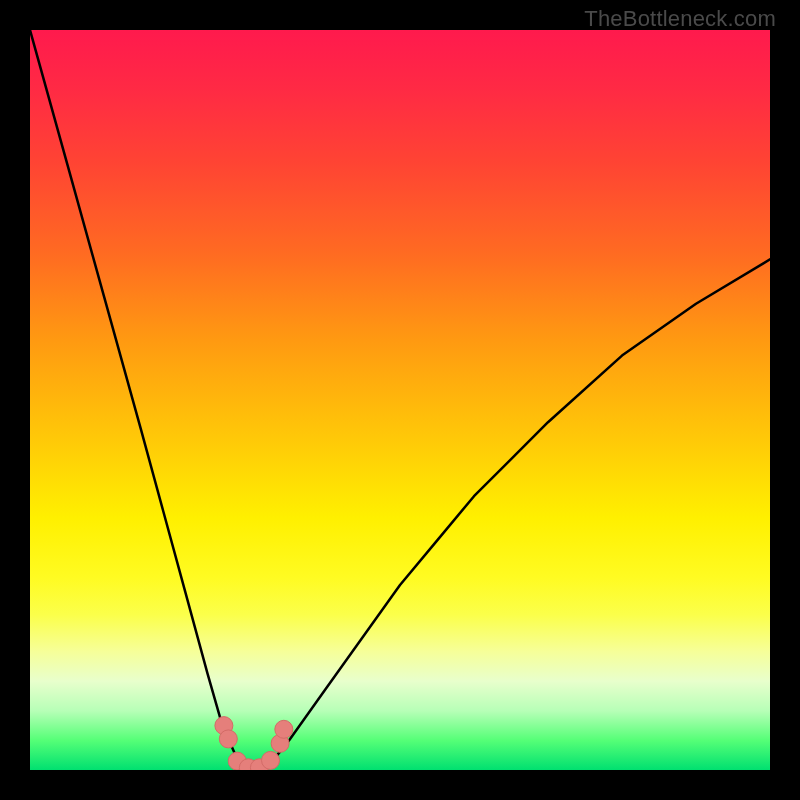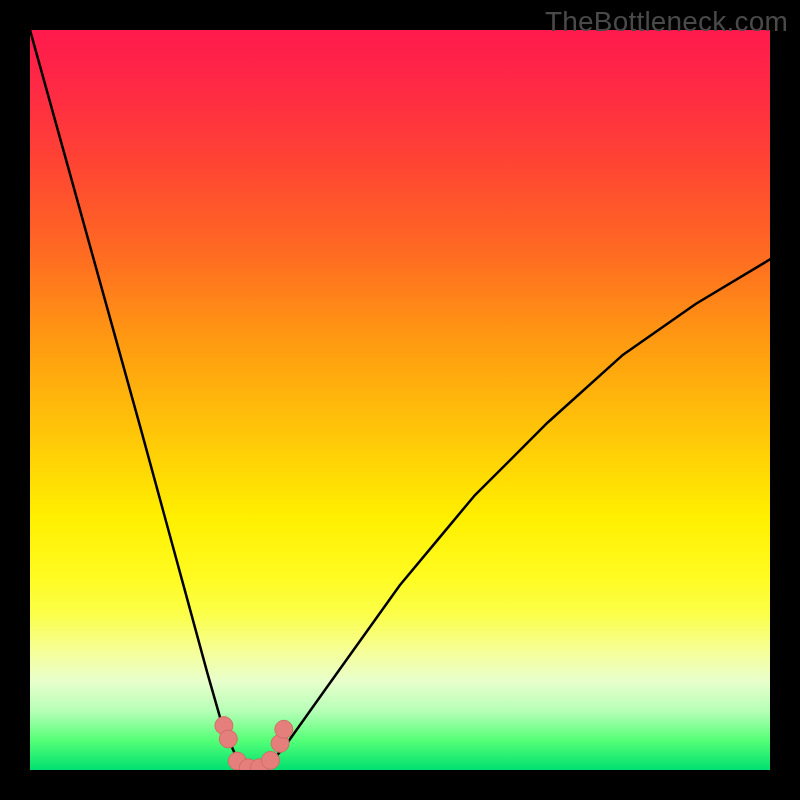--- a/index.html
+++ b/index.html
@@ -54,23 +54,23 @@
   svg.overlay {
     position: absolute;
     left: 0;
     top: 0;
     width: 100%;
     height: 100%;
   }
   .watermark {
     position: absolute;
     top: 6px;
-    right: 12px;
+    right: 24px;
     color: #4a4a4a;
-    font-size: 28px;
+    font-size: 22px;
     font-weight: 400;
     letter-spacing: 0.2px;
     user-select: none;
     text-align: right;
   }
 </style>
 </head>
 <body>
 
 <div class="frame">

